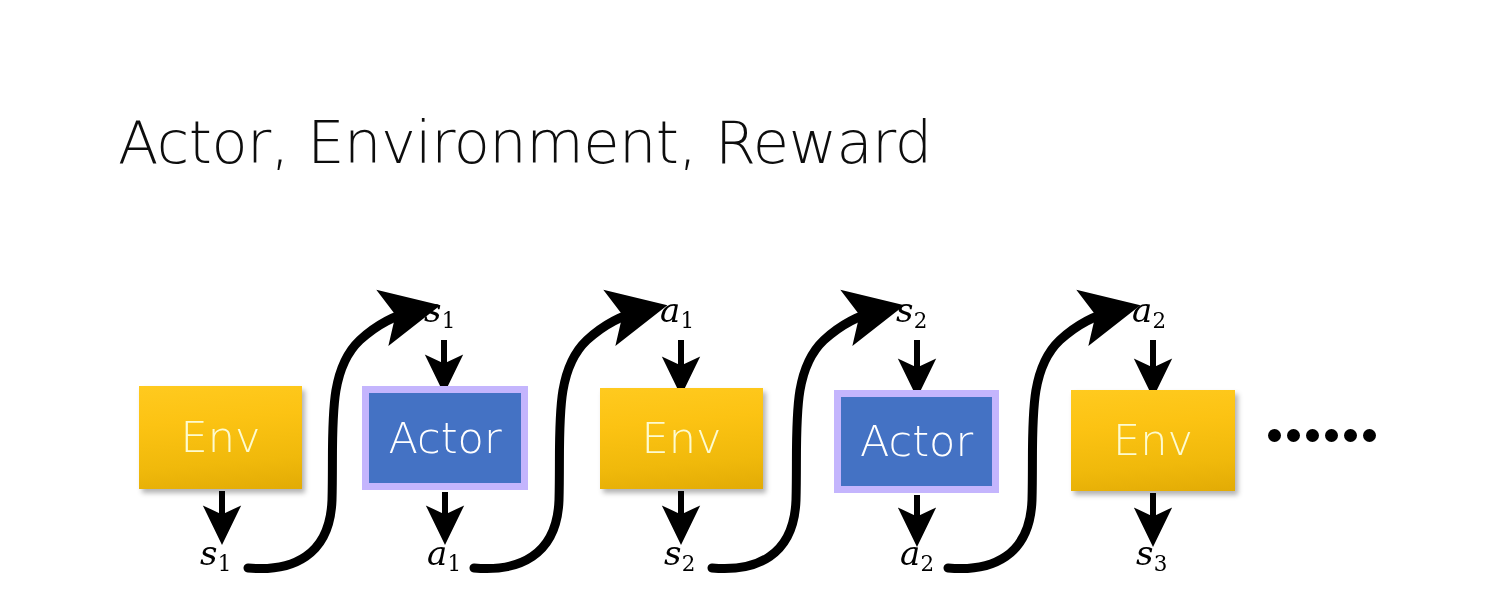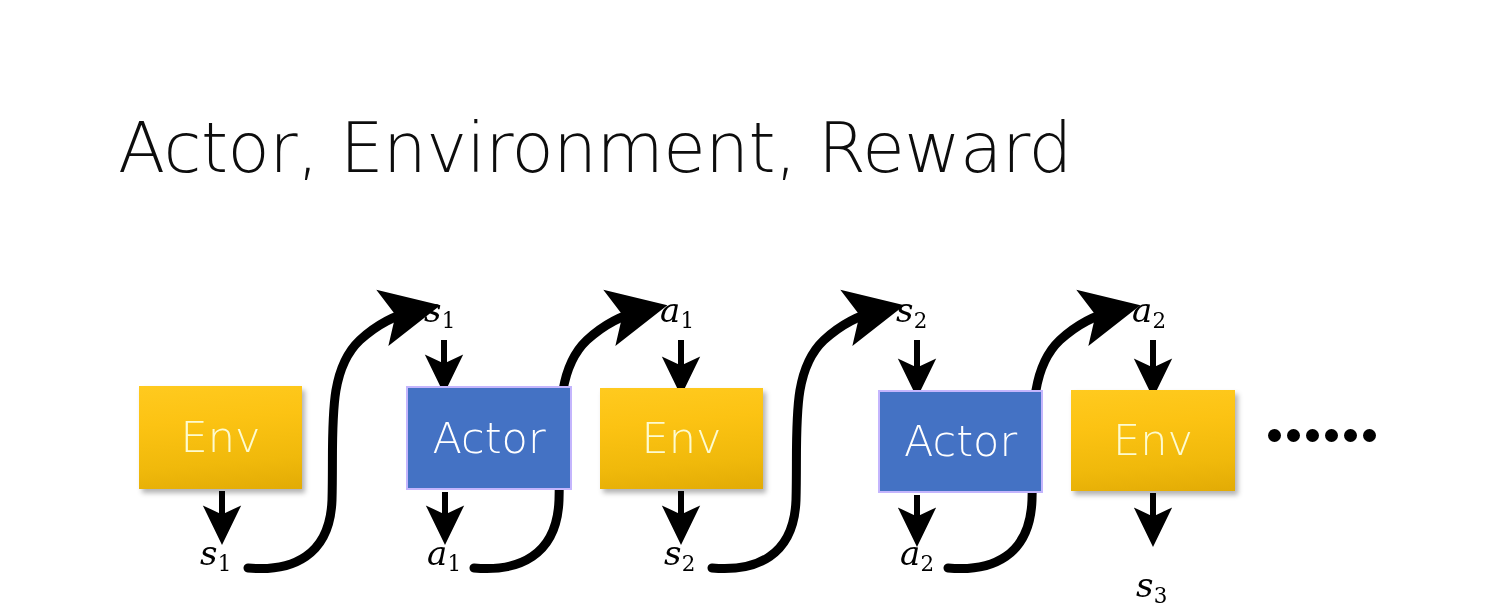--- a/index.html
+++ b/index.html
@@ -17,21 +17,21 @@
     background: #ffffff;
     overflow: hidden;
   }
 
   
   #slide-title {
     position: absolute;
     left: 118px;
     top: 112px;
     font-family: "DejaVu Sans", "Liberation Sans", sans-serif;
-    font-size: 69px;
+    font-size: 59px;
     font-weight: 300;
     letter-spacing: -0.5px;
     color: #0d0d0d;
     white-space: nowrap;
     line-height: 1.05;
   }
 
   
   #diagram {
     position: absolute;
@@ -65,22 +65,21 @@
   }
   .node.env {
     background: linear-gradient(175deg, #ffca1f 0%, #fcc313 34%, #f0b90b 72%, #e2ab05 100%);
     color: #fdfbd0;
     box-shadow: 3px 4px 5px rgba(0,0,0,0.30);
     border: none;
   }
   .node.actor {
     background: #4472c4;
     color: #ffffff;
-    border: 2px solid #c4b5fd;
-    margin-left: 44px;
+    border: 7px solid #c4b5fd;
   }
 
   
   .mathlabel {
     position: absolute;
     font-family: "DejaVu Serif", "Liberation Serif", serif;
     font-style: italic;
     font-size: 34px;
     color: #000000;
     white-space: nowrap;
@@ -205,21 +204,21 @@
     </div>
     <div class="mathlabel" style="left:427px;  top:536px;">
       <span>a</span><span class="sub">1</span>
     </div>
     <div class="mathlabel" style="left:664px;  top:536px;">
       <span>s</span><span class="sub">2</span>
     </div>
     <div class="mathlabel" style="left:900px;  top:536px;">
       <span>a</span><span class="sub">2</span>
     </div>
-    <div class="mathlabel" style="left:1136px; top:536px;margin-top:32px;">
+    <div class="mathlabel" style="left:1136px; top:536px;">
       <span>s</span><span class="sub">3</span>
     </div>
 
     <div id="ellipsis">
         <span class="dot"></span>
         <span class="dot"></span>
         <span class="dot"></span>
         <span class="dot"></span>
         <span class="dot"></span>
         <span class="dot"></span>

